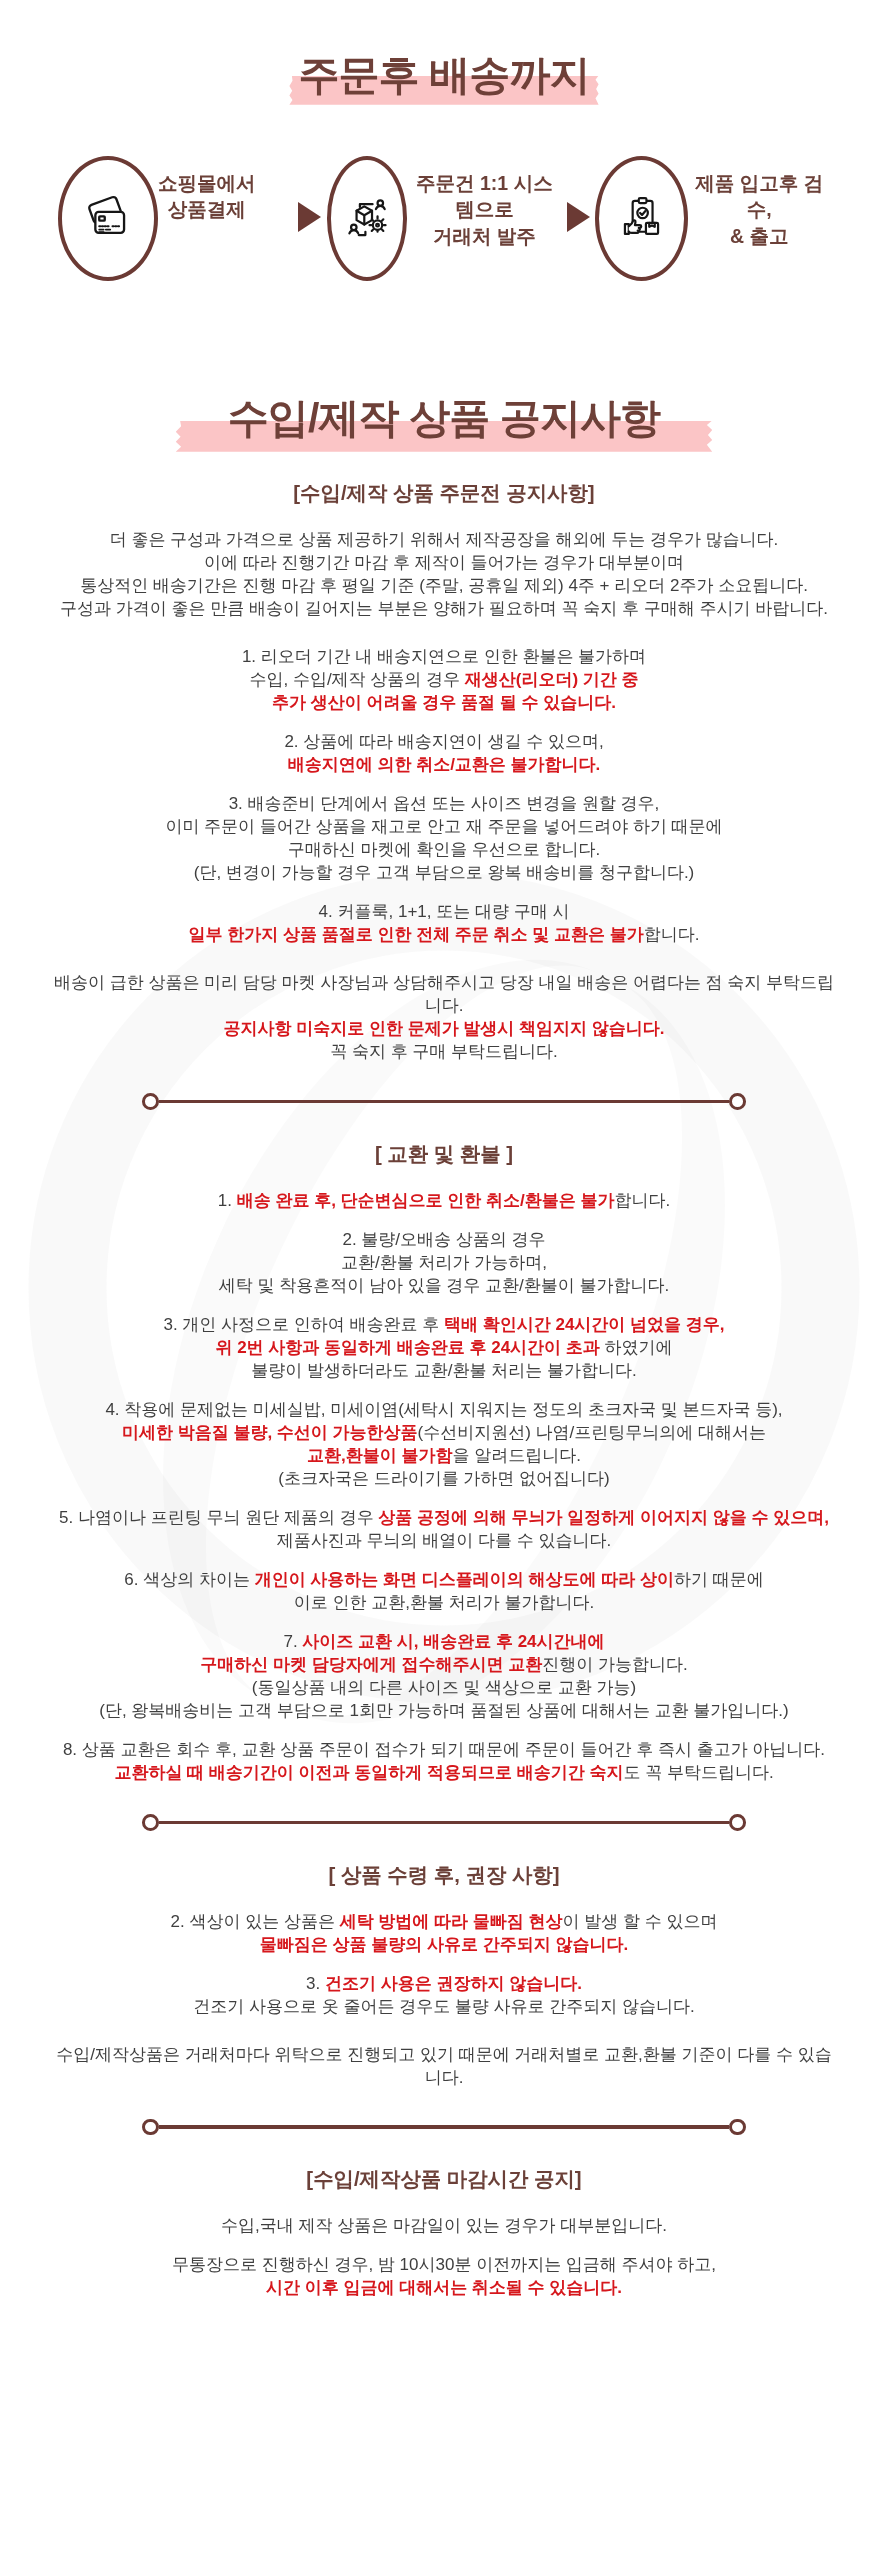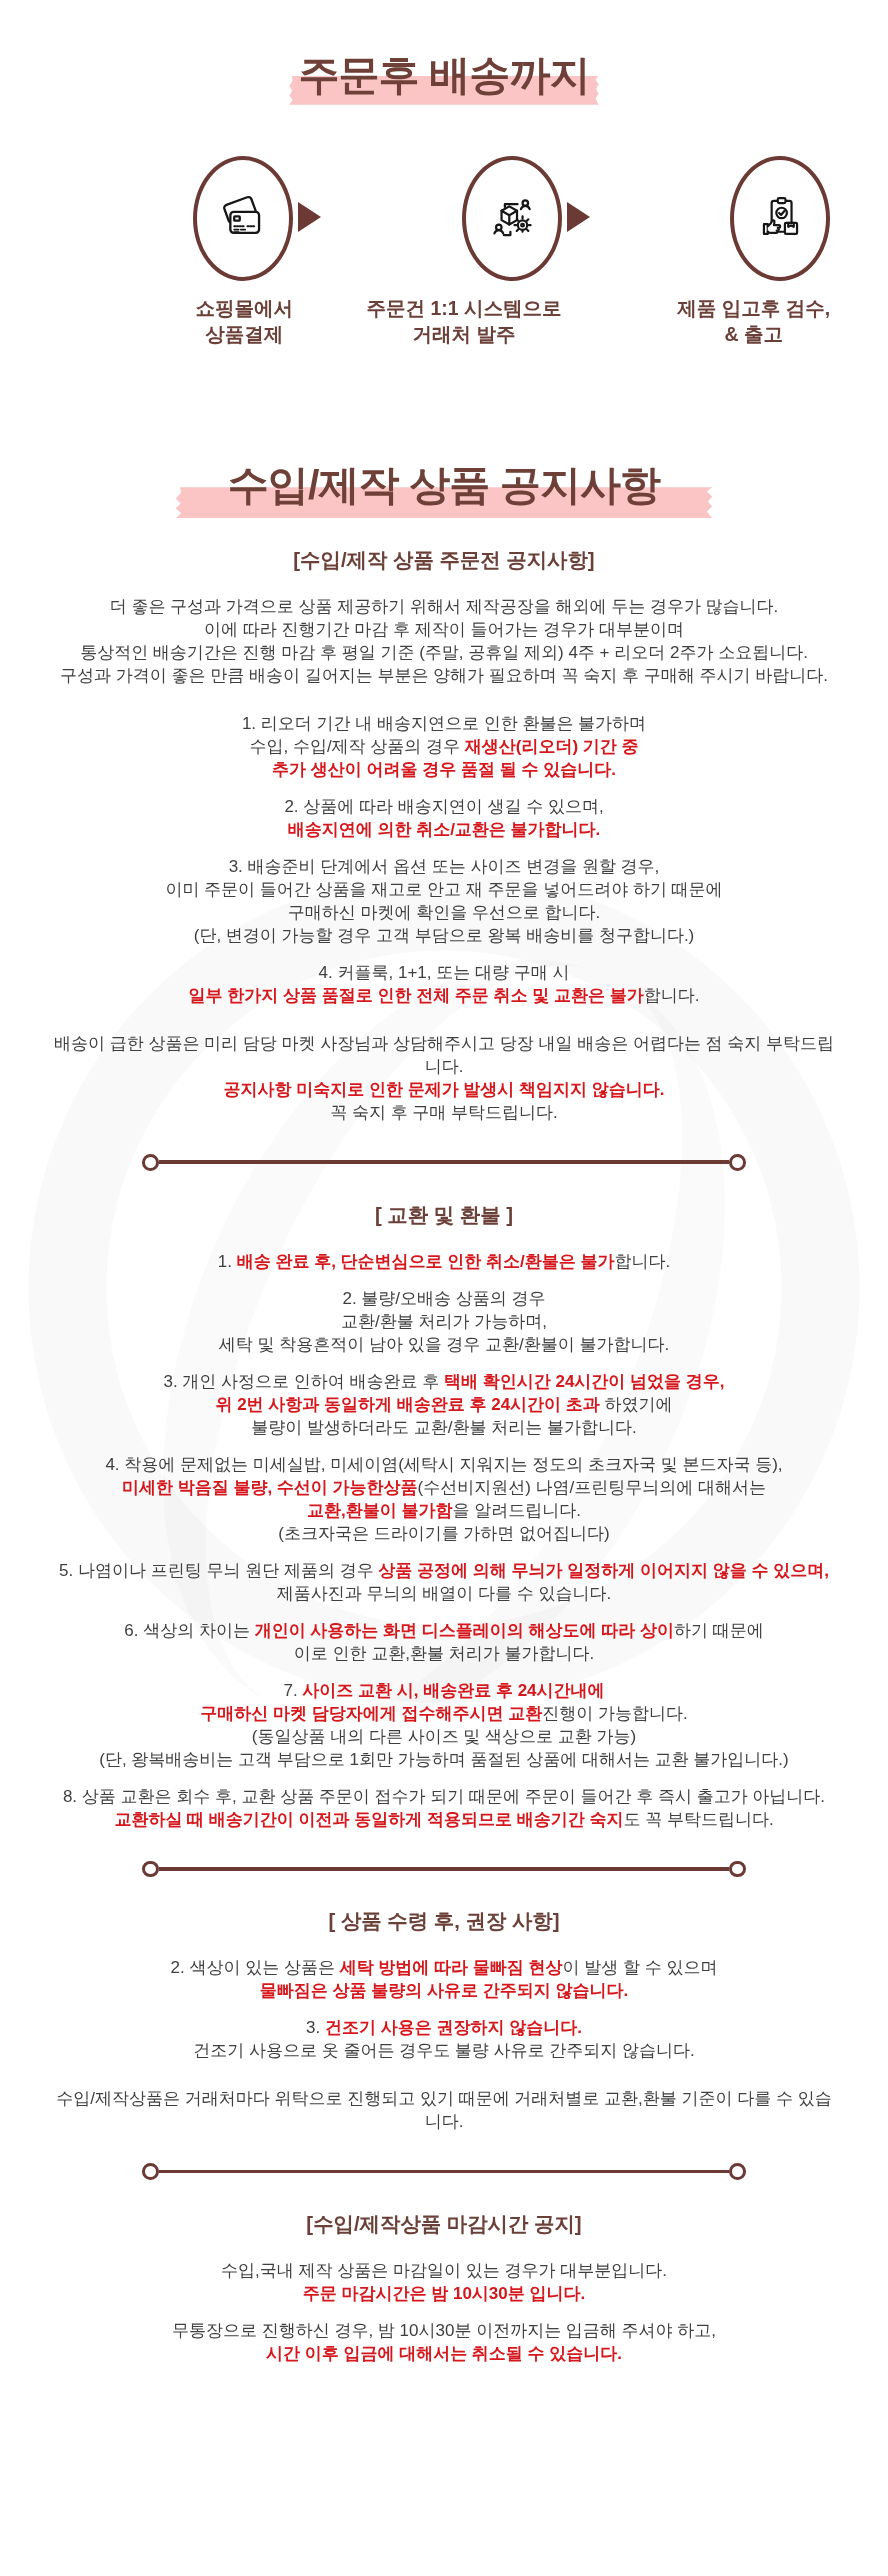--- a/index.html
+++ b/index.html
@@ -33,21 +33,21 @@
   }
   .big-title .band{
     content:"";position:absolute;z-index:-1;background:#fbc5c6;
     top:50%;bottom:-12%;left:-9px;right:-9px;
     clip-path:polygon(0.8% 0,100% 0,99% 14%,100% 30%,99.2% 46%,100% 62%,99% 78%,100% 100%,0 100%,1% 84%,0 68%,0.9% 52%,0 36%,1% 18%);
   }
   .big-title.wide-band .band{left:-52px;right:-52px;top:54%;bottom:-20%;}
 
   
   .process{margin-top:57px;display:flex;justify-content:center;align-items:flex-start;}
-  .step{width:235px;display:flex;flex-direction:column;align-items:flex-end;}
+  .step{width:235px;display:flex;flex-direction:row;align-items:flex-start;}
   .step-circle{
     width:92px;height:117px;border:4.4px solid #6b3a34;border-radius:50%;
     display:flex;align-items:center;justify-content:center;background:#fff;
   }
   .step-label{
     margin-top:14px;font-size:19.5px;font-weight:700;color:#6b4038;
     line-height:1.35;white-space:pre-line;
   }
   .arrow{
     width:0;height:0;margin:46px 5.3px 0 5.3px;
@@ -56,21 +56,21 @@
   }
 
   .second-title{margin-top:114px;}
 
   
   #notice-root{margin-top:37px;padding-bottom:36px;}
   .sec-heading{
     font-size:20.4px;font-weight:700;color:#6b4038;margin:0 0 21px 0;
   }
   .section{margin:0;}
-  .block{margin:0 0 14px 0;font-size:17px;line-height:23px;}
+  .block{margin:16px 0 14px 0;font-size:17px;line-height:23px;}
   .block.loose{margin-top:25px;}
   .line{min-height:23px;}
   .r{color:#d6171c;font-weight:700;}
 
   .divider{
     width:604px;margin:30px auto;display:flex;align-items:center;
   }
   .divider .ring{
     width:10.7px;height:10.7px;border:3.6px solid #6b3a34;border-radius:50%;flex:0 0 auto;background:#fff;
   }
@@ -267,21 +267,20 @@
       </section>
       <div class="divider">
         <div class="ring"></div>
         <div class="bar"></div>
         <div class="ring"></div>
       </div>
       <section class="section">
         <h3 class="sec-heading">[수입/제작상품 마감시간 공지]</h3>
         <div class="block">
           <div class="line"><span>수입,국내 제작 상품은 마감일이 있는 경우가 대부분입니다.</span></div>
-          <div class="line"><span class="r">주문 마감시간은 밤 10시30분 입니다.</span></div>
         </div>
         <div class="block">
           <div class="line"><span>무통장으로 진행하신 경우, 밤 10시30분 이전까지는 입금해 주셔야 하고,</span></div>
           <div class="line"><span class="r">시간 이후 입금에 대해서는 취소될 수 있습니다.</span></div>
         </div>
       </section>
     </div>
 
 </div>
 

